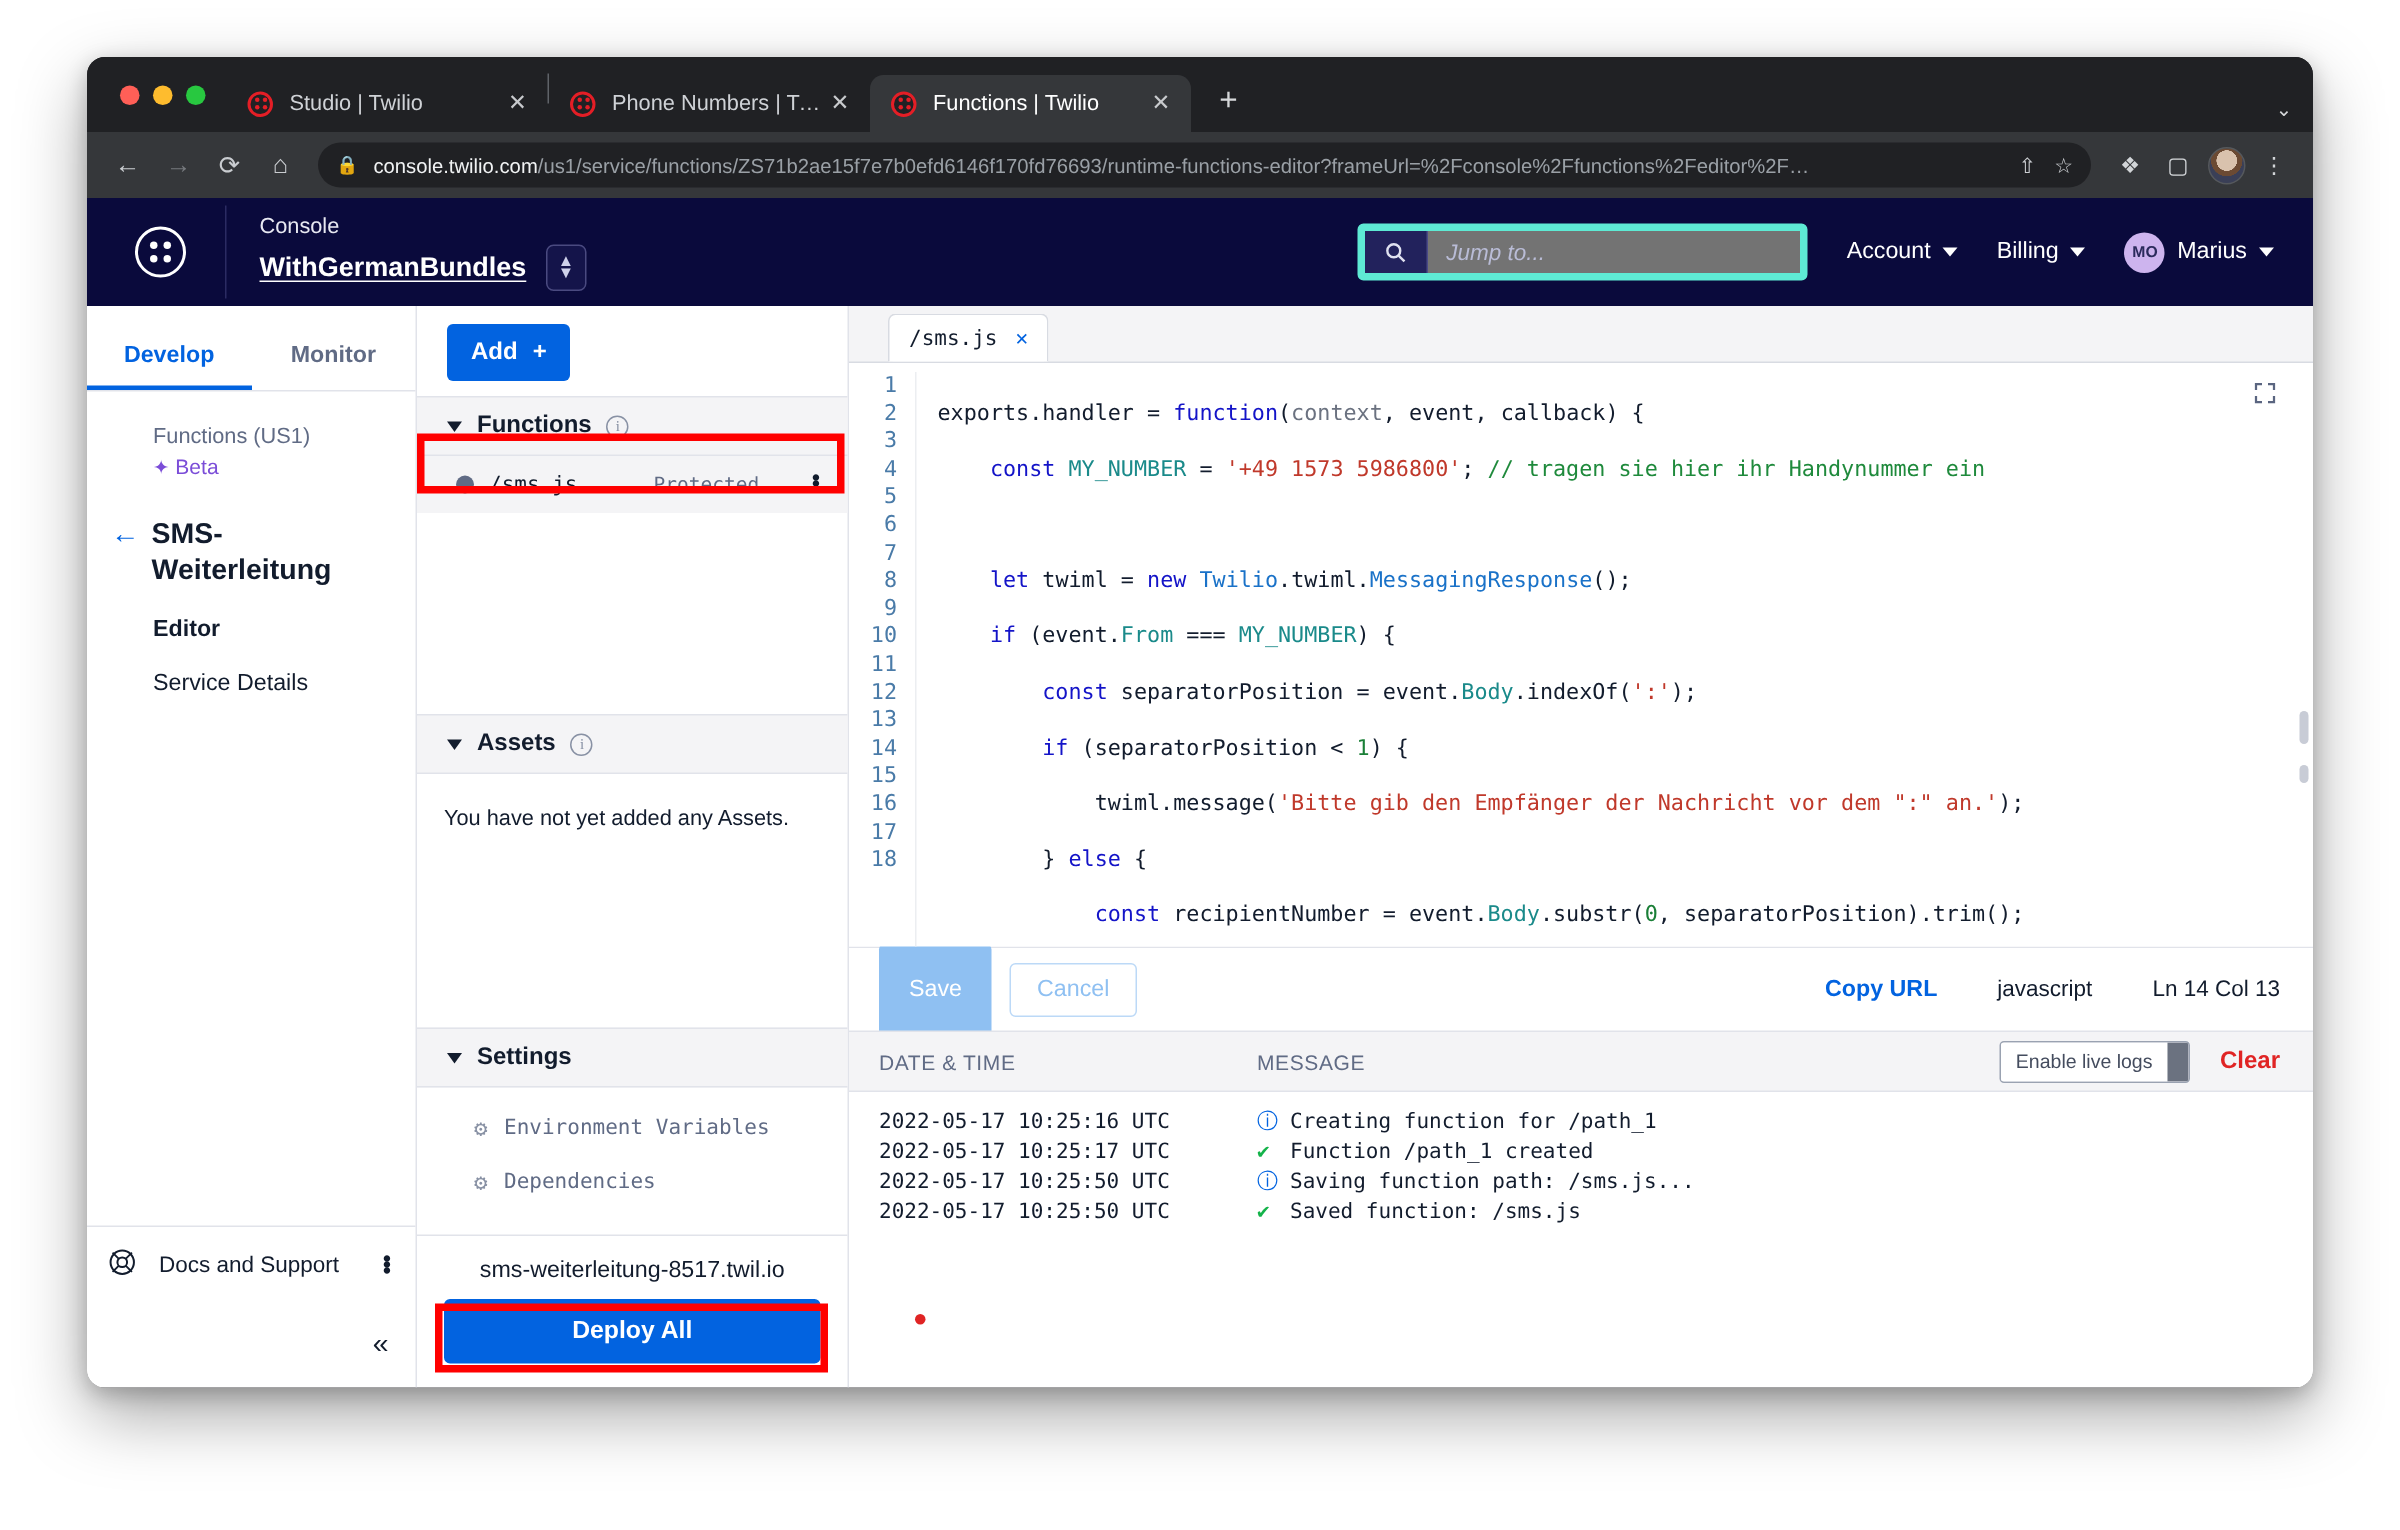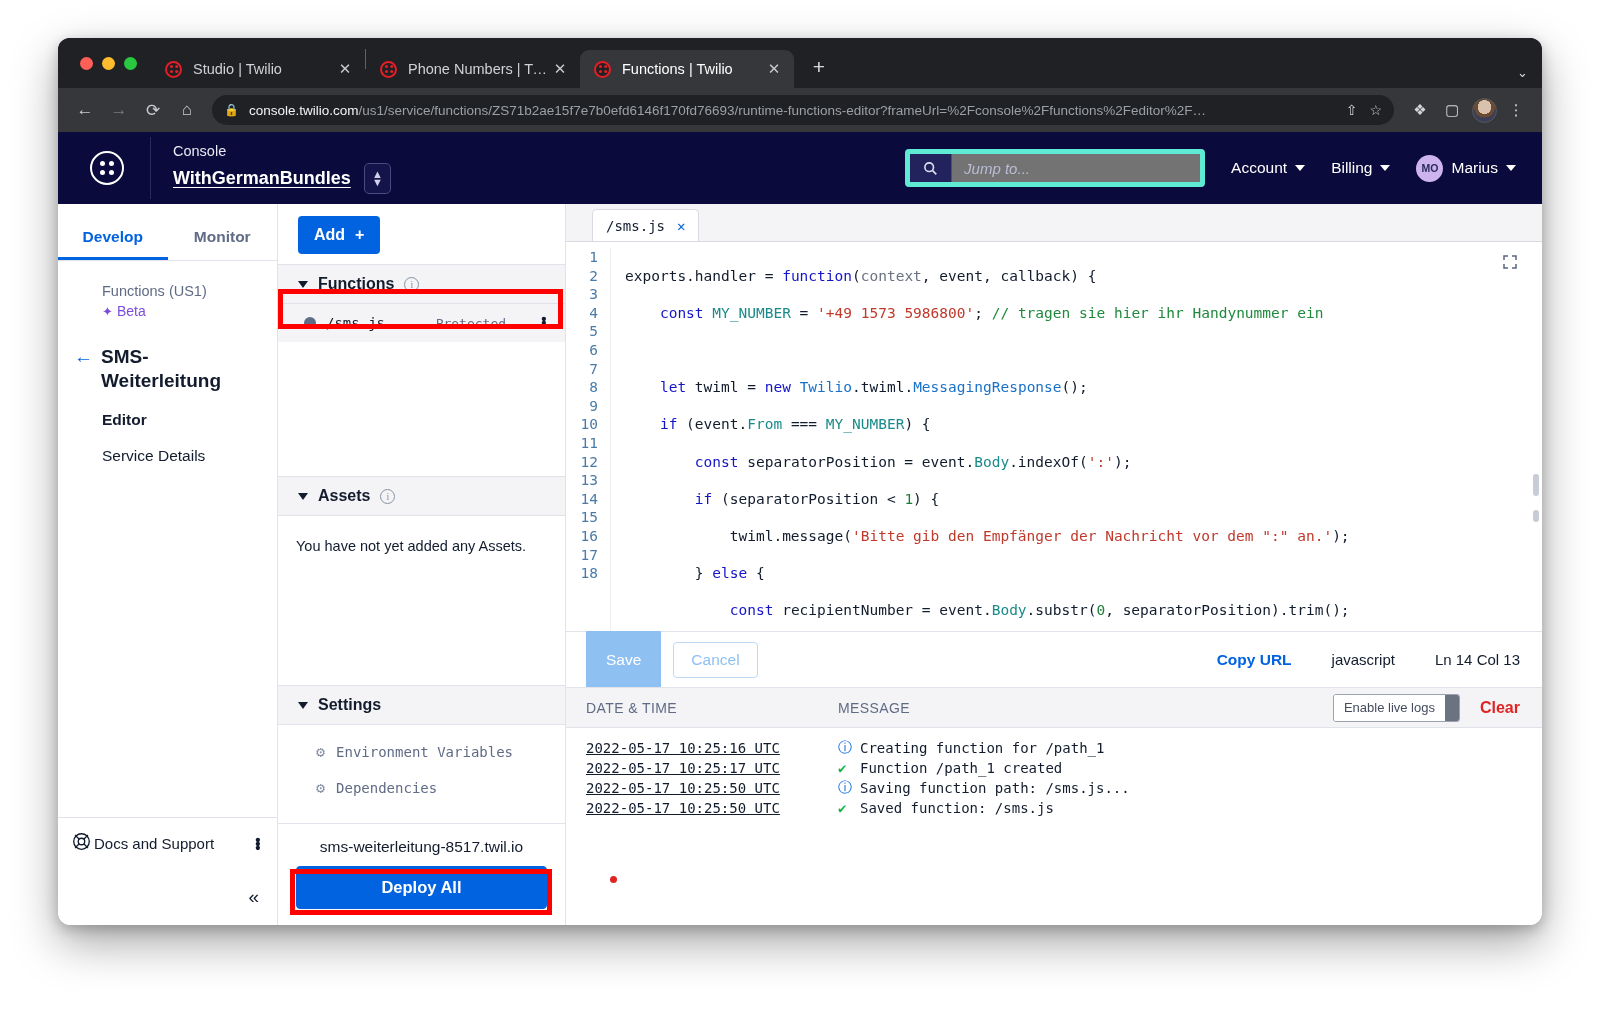--- a/index.html
+++ b/index.html
@@ -170,21 +170,21 @@
   .beta-star { color:#7b4dd8; font-size: 13px; }
   .beta { color:#7b4dd8; font-size: 14px; }
   .svc-title-row { display:flex; align-items:flex-start; margin-left:-28px; }
   .back-arrow { color:#0263e0; font-size: 19px; margin-right: 8px; line-height: 1.25; }
   .svc-title { font-size: 19px; font-weight:bold; color:#121c2d; line-height: 1.25; width: 135px; }
   .side-link { font-size: 15.5px; color:#121c2d; margin-top: 18px; }
   .side-link.active { font-weight:bold; }
   .side-spacer { flex:1; }
   .docs-row {
     border-top:1px solid #e1e3ea; height: 52px; display:flex; align-items:center;
-    padding: 0 12px 0 14px; gap: 3px;
+    padding: 0 12px 0 14px; gap: 15px;
   }
   .docs-label { font-size: 15px; color:#121c2d; flex:1; }
   .kebab { color:#121c2d; font-size:15px; letter-spacing:0; line-height:4px; text-align:center; width:14px;}
   .kebab b { display:block; }
   .collapse-row { height: 56px; display:flex; align-items:center; justify-content:flex-end; padding-right:18px; }
   .collapse { color:#121c2d; font-size: 19px; }
 
   
   .filepanel { width: 288px; border-right:1px solid #e1e3ea; display:flex; flex-direction:column; background:#fff;}
   .add-row { padding: 12px 0 10px 20px; }
@@ -290,21 +290,21 @@
   .col-msg { font-size: 14px; color:#606b85; letter-spacing:0.4px; flex:1; }
   .live-toggle {
     display:flex; align-items:center; border:1px solid #9aa2b1; border-radius:3px;
     overflow:hidden; height: 28px; margin-right: 20px;
   }
   .live-label { font-size: 13px; color:#444c5e; padding: 0 10px; background:#fff; line-height:26px;}
   .live-knob { width: 14px; height:100%; background:#6b7280; }
   .clear-btn { color:#e02424; font-size: 16px; font-weight:bold; }
   .log-rows { padding: 10px 0 0 20px; font-family:"DejaVu Sans Mono", monospace; font-size: 14px; }
   .log-row { display:flex; align-items:center; height: 20px; color:#121c2d; }
-  .log-time { width: 252px; text-decoration: underline; }
+  .log-time { width: 252px; }
   .log-ico { width: 22px; }
   .ico-info { color:#0263e0; }
   .ico-ok { color:#14b34a; }
   .log-cursor { width:7px;height:7px;border-radius:50%;background:#e02424; margin: 58px 0 0 24px; }
 
   
   .redbox { position:absolute; border: 5px solid #ff0000; pointer-events:none; }
   #rb-file { left: 278px; top: 289px; width: 285px; height: 40px; }
   #rb-deploy { left: 290px; top: 869px; width: 262px; height: 46px; }
 </style>

